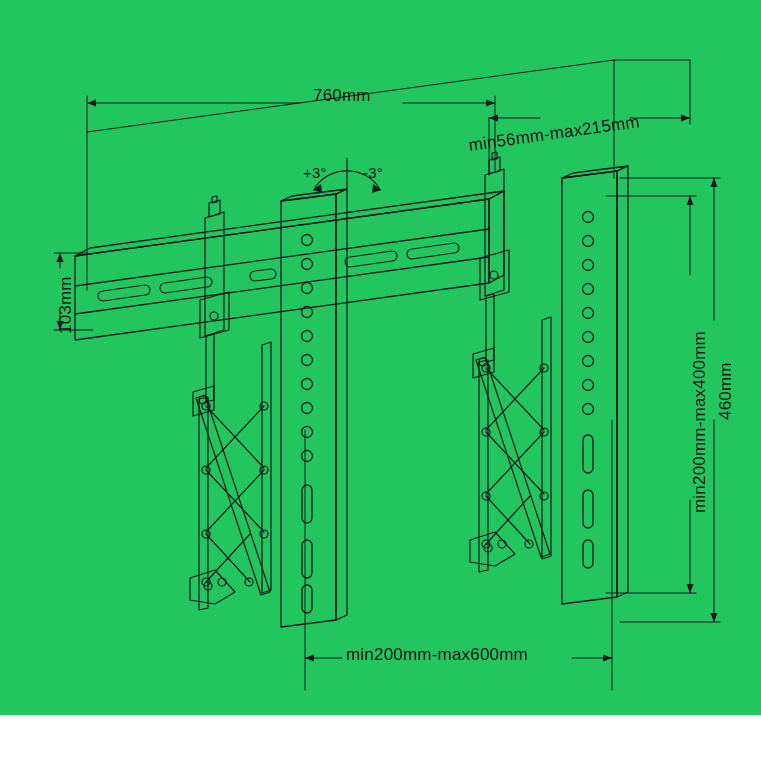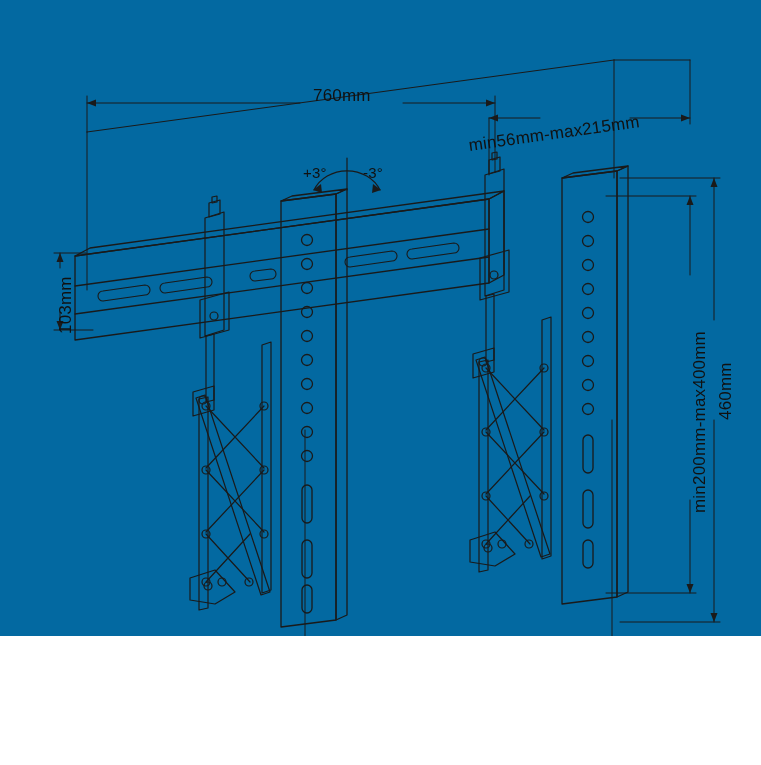--- a/index.html
+++ b/index.html
@@ -6,22 +6,22 @@
     margin: 0;
     padding: 0;
     background: #ffffff;
   }
   body {
     font-family: "Liberation Sans", sans-serif;
   }
   #stage {
     position: relative;
     width: 761px;
-    height: 636px;
-    background: #0369a1;
+    height: 715px;
+    background: #22c55e;
     overflow: hidden;
   }
   svg.drawing {
     position: absolute;
     left: 0;
     top: 0;
     width: 761px;
     height: 765px;
   }
   .dim-label {
@@ -244,18 +244,19 @@
   <div class="dim-label" style="left:313px; top:86px;">760mm</div>
 
   <div class="dim-label" style="left:468px; top:124px; transform: rotate(-8deg);">min56mm-max215mm</div>
 
   <div class="dim-label rot-label" style="left:56px; top:334px; transform: rotate(-90deg);">103mm</div>
 
   <div class="dim-label rot-label" style="left:716px; top:420px; transform: rotate(-90deg);">460mm</div>
 
   <div class="dim-label rot-label" style="left:690px; top:513px; transform: rotate(-90deg);">min200mm-max400mm</div>
 
+  <div class="dim-label" style="left:346px; top:645px;">min200mm-max600mm</div>
 
   <div class="dim-label ang-label" style="left:303px; top:164px;">+3°</div>
 
   <div class="dim-label ang-label" style="left:363px; top:164px;">-3°</div>
 
 </div>
 
 </body></html>

